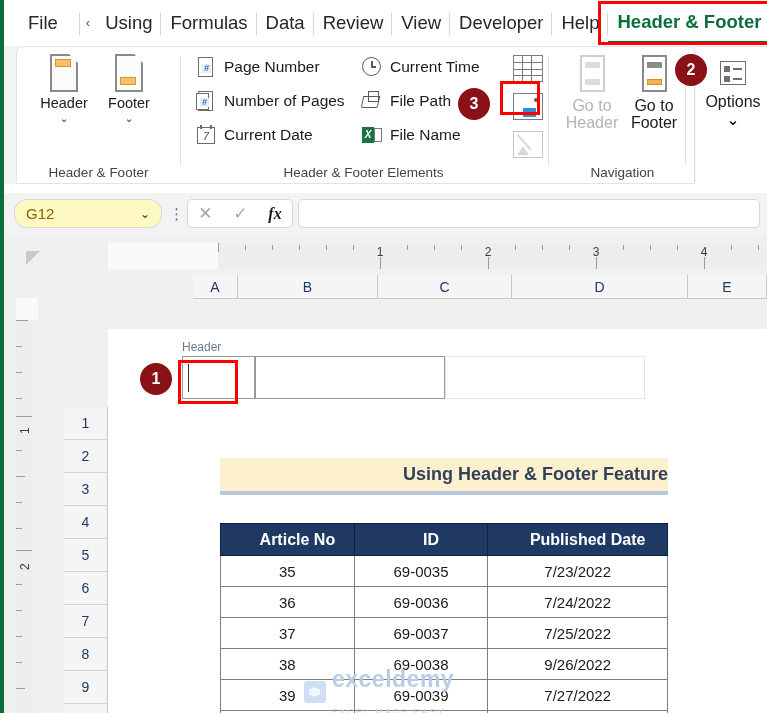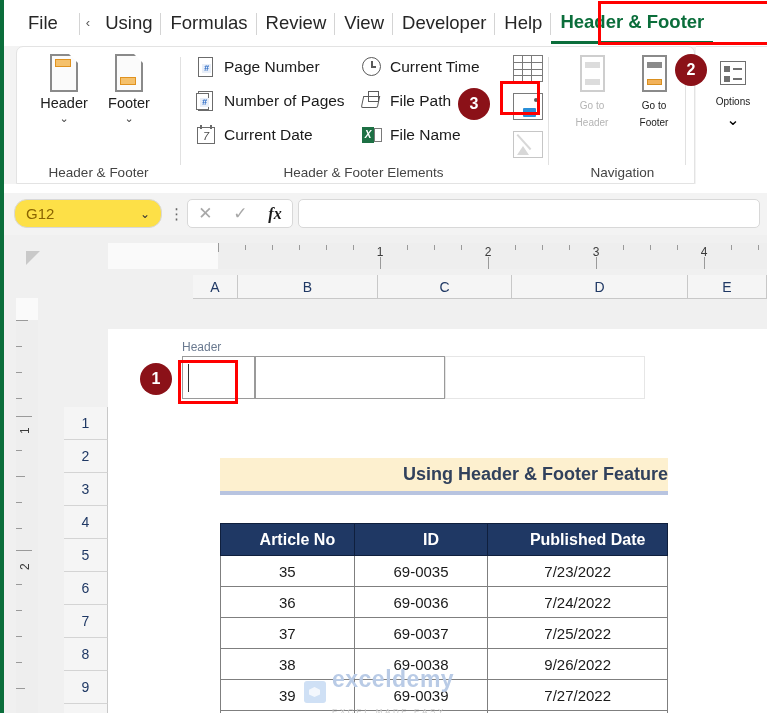--- a/index.html
+++ b/index.html
@@ -174,21 +174,21 @@
   .pic-dot {
     position: absolute; right: 4px; top: 4px; width: 4px; height: 4px;
     background: #5a5a5a; border-radius: 50%;
   }
 
   
   .navbtn {
     position: absolute; top: 6px; width: 62px;
     display: flex; flex-direction: column; align-items: center;
   }
-  .navbtn .lbl { font-size: 10px; line-height: 17px; text-align: center; color: #202020; }
+  .navbtn .lbl { font-size: 16px; line-height: 17px; text-align: center; color: #202020; }
   .navbtn.disabled .lbl { color: #b4b4b4; }
   .nav-ico { width: 34px; height: 44px; position: relative; }
   .nav-ico .page {
     position: absolute; left: 5px; top: 2px; width: 25px; height: 37px;
     background: #fff; border: 2px solid #8a8a8a;
   }
   .nav-ico.disabled .page { border-color: #cecece; }
   .nav-ico .bar { position: absolute; left: 10px; width: 15px; height: 6px; }
   .nav-ico .bar.d { background: #8a8a8a; }
   .nav-ico .bar.o { background: #f2b25a; border: 1px solid #d98f1f; }
@@ -209,21 +209,21 @@
     z-index: 40;
   }
   .hlbox {
     position: absolute; border: 3px solid #ff0000; z-index: 35; pointer-events: none;
   }
 
   
   .fbar { position: absolute; left: 0; top: 193px; width: 763px; height: 42px; background: #f3f3f3; }
   .namebox {
     position: absolute; left: 10px; top: 6px; width: 148px; height: 29px;
-    background: #fde047; border: 1px solid #d8d8d8; border-radius: 13px;
+    background: #fef9c3; border: 1px solid #d8d8d8; border-radius: 13px;
     display: flex; align-items: center;
   }
   .namebox .nb-text { font-size: 15px; color: #8a6400; padding-left: 11px; flex: 1; }
   .namebox .nb-chev { font-size: 12px; color: #333; padding-right: 11px; }
   .fb-dots { position: absolute; left: 165px; top: 12px; font-size: 15px; color: #666; letter-spacing: 0; }
   .fb-actions {
     position: absolute; left: 183px; top: 6px; width: 106px; height: 29px;
     background: #fff; border: 1px solid #d8d8d8; border-radius: 5px;
     display: flex; align-items: center; justify-content: space-around;
   }
@@ -357,20 +357,21 @@
 </head>
 <body>
 
 <div id="app">
 
   <div class="tabstrip">
     <div class="tab tab-file sep">File</div>
     <div class="tab-scroll">‹</div>
     <div class="tab sep">Using</div>
     <div class="tab sep">Formulas</div>
+    <div class="tab sep">Data</div>
     <div class="tab sep">Review</div>
     <div class="tab sep">View</div>
     <div class="tab sep">Developer</div>
     <div class="tab sep">Help</div>
     <div class="tab tab-active">Header &amp; Footer</div>
   </div>
   <div class="tab-hl"></div>
 
   <div class="ribbon">
 

